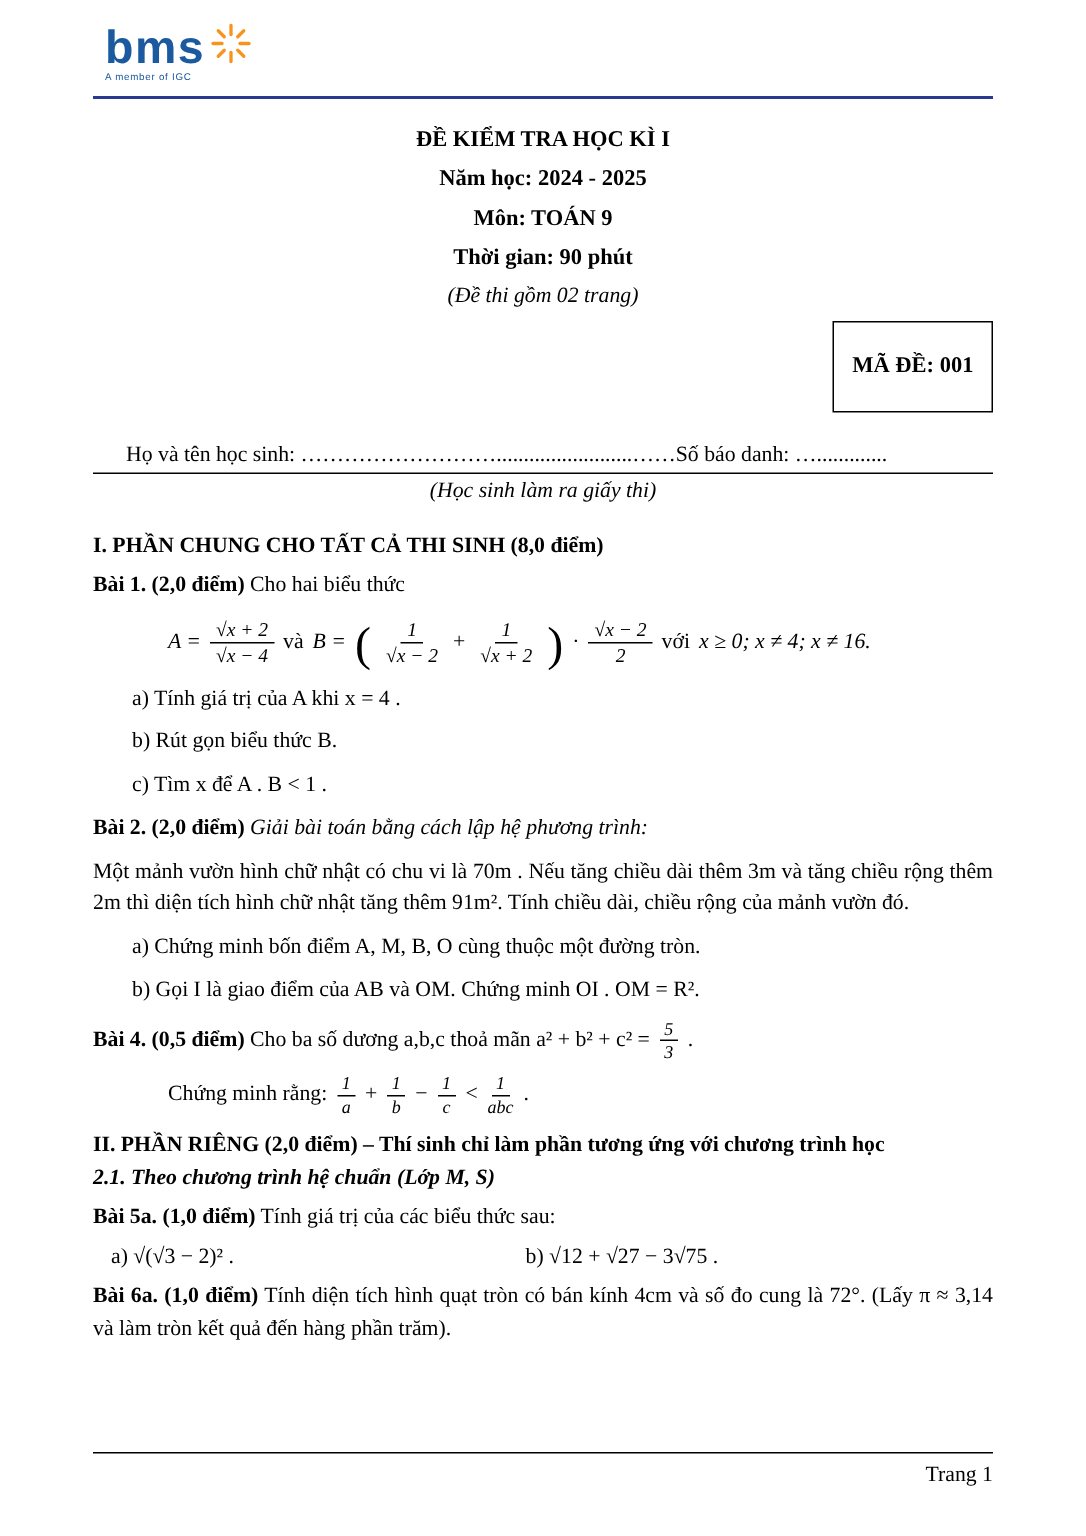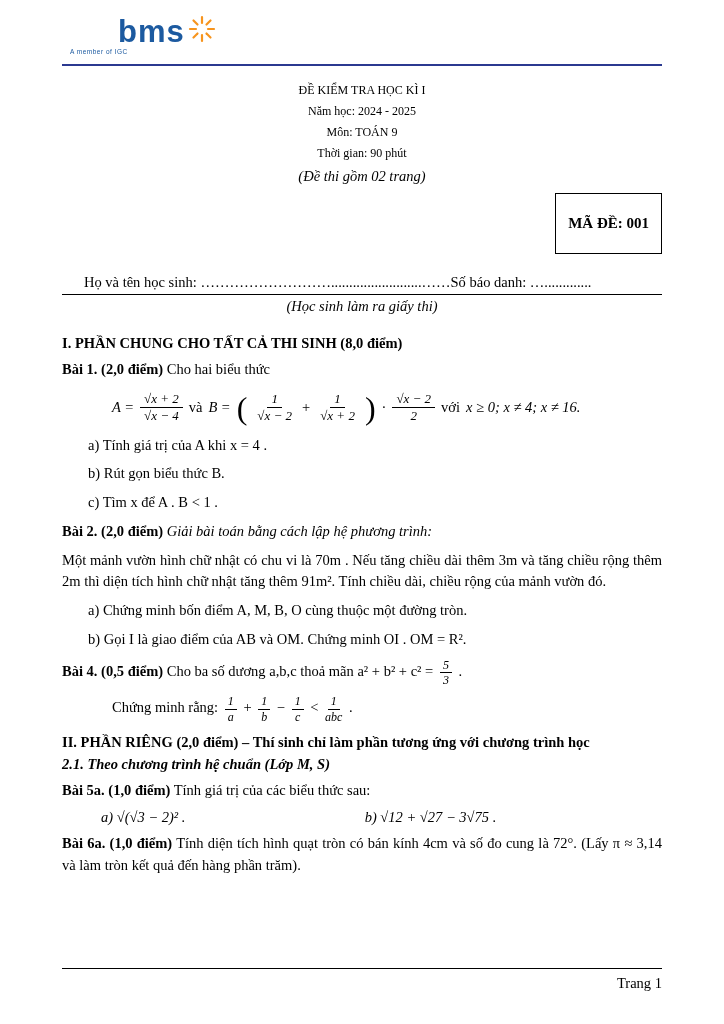--- a/index.html
+++ b/index.html
@@ -5,28 +5,28 @@
   html,body{margin:0;padding:0;}
   body{
     width:724px;height:1024px;overflow:hidden;background:#fff;color:#000;
     font-family:"Liberation Serif", serif;font-size:14.5px;
   }
   .page{position:relative;box-sizing:border-box;width:724px;height:1024px;padding:16px 62px 0 62px;}
 
   
   .logo{display:inline-block;margin-left:8px;}
   .logo-row{display:flex;align-items:flex-start;}
-  .logo-text{font-family:"Liberation Sans",sans-serif;font-weight:bold;font-size:31px;color:#1c5aa0;letter-spacing:1px;line-height:1;margin-left:48px;}
+  .logo-text{font-family:"Liberation Sans",sans-serif;font-weight:bold;font-size:31px;color:#1c5aa0;letter-spacing:1px;line-height:1;}
   .sun{margin-left:2px;margin-top:-2px;}
   .logo-tagline{font-family:"Liberation Sans",sans-serif;font-size:6.5px;color:#1c5aa0;letter-spacing:.5px;margin-top:1px;}
   .header-rule{border-top:2.5px solid #2b3990;margin-top:6px;}
 
   
   .title-block{text-align:center;margin-top:14px;line-height:1.75;}
-  .tb-b{font-weight:normal;font-size:12px;}
+  .tb-b{font-weight:bold;font-size:15px;}
   .tb-i{font-style:italic;font-size:14.5px;}
   .code-row{display:flex;justify-content:flex-end;margin-top:4px;}
   .code-box{border:1px solid #000;padding:21px 12px;font-weight:bold;font-size:15px;}
 
   
   .student-line{margin:20px 0 0 22px;}
   .divider{border-top:1.5px solid #000;margin-top:3px;}
   .student-note{text-align:center;font-style:italic;margin-top:3px;}
 
   
@@ -42,21 +42,21 @@
   .math-row > *{margin-right:6px;}
   .mi{font-style:italic;}
   .frac{display:inline-flex;flex-direction:column;align-items:center;font-size:13px;line-height:1.25;font-style:italic;}
   .frac .num{border-bottom:1px solid #000;padding:0 4px;}
   .frac .den{padding:0 4px;}
   .bigp{font-size:32px;font-weight:400;line-height:1;font-style:normal;}
   .ifrac{display:inline-flex;flex-direction:column;align-items:center;vertical-align:middle;font-size:12px;line-height:1.2;margin:0 3px;font-style:italic;}
   .ifrac .num{border-bottom:1px solid #000;padding:0 3px;}
   .tall{line-height:1.8;}
 
-  .row5{display:flex;margin:7px 0 7px 39px;font-style:italic;}
+  .row5{display:flex;margin:7px 0 7px 12px;}
   .row5 .col-a{width:47%;}
 
   
   .footer{position:absolute;left:62px;right:62px;bottom:32px;}
   .footer-rule{border-top:1.5px solid #000;}
   .footer-text{text-align:right;margin-top:6px;}
 </style>
 </head>
 <body>
 

